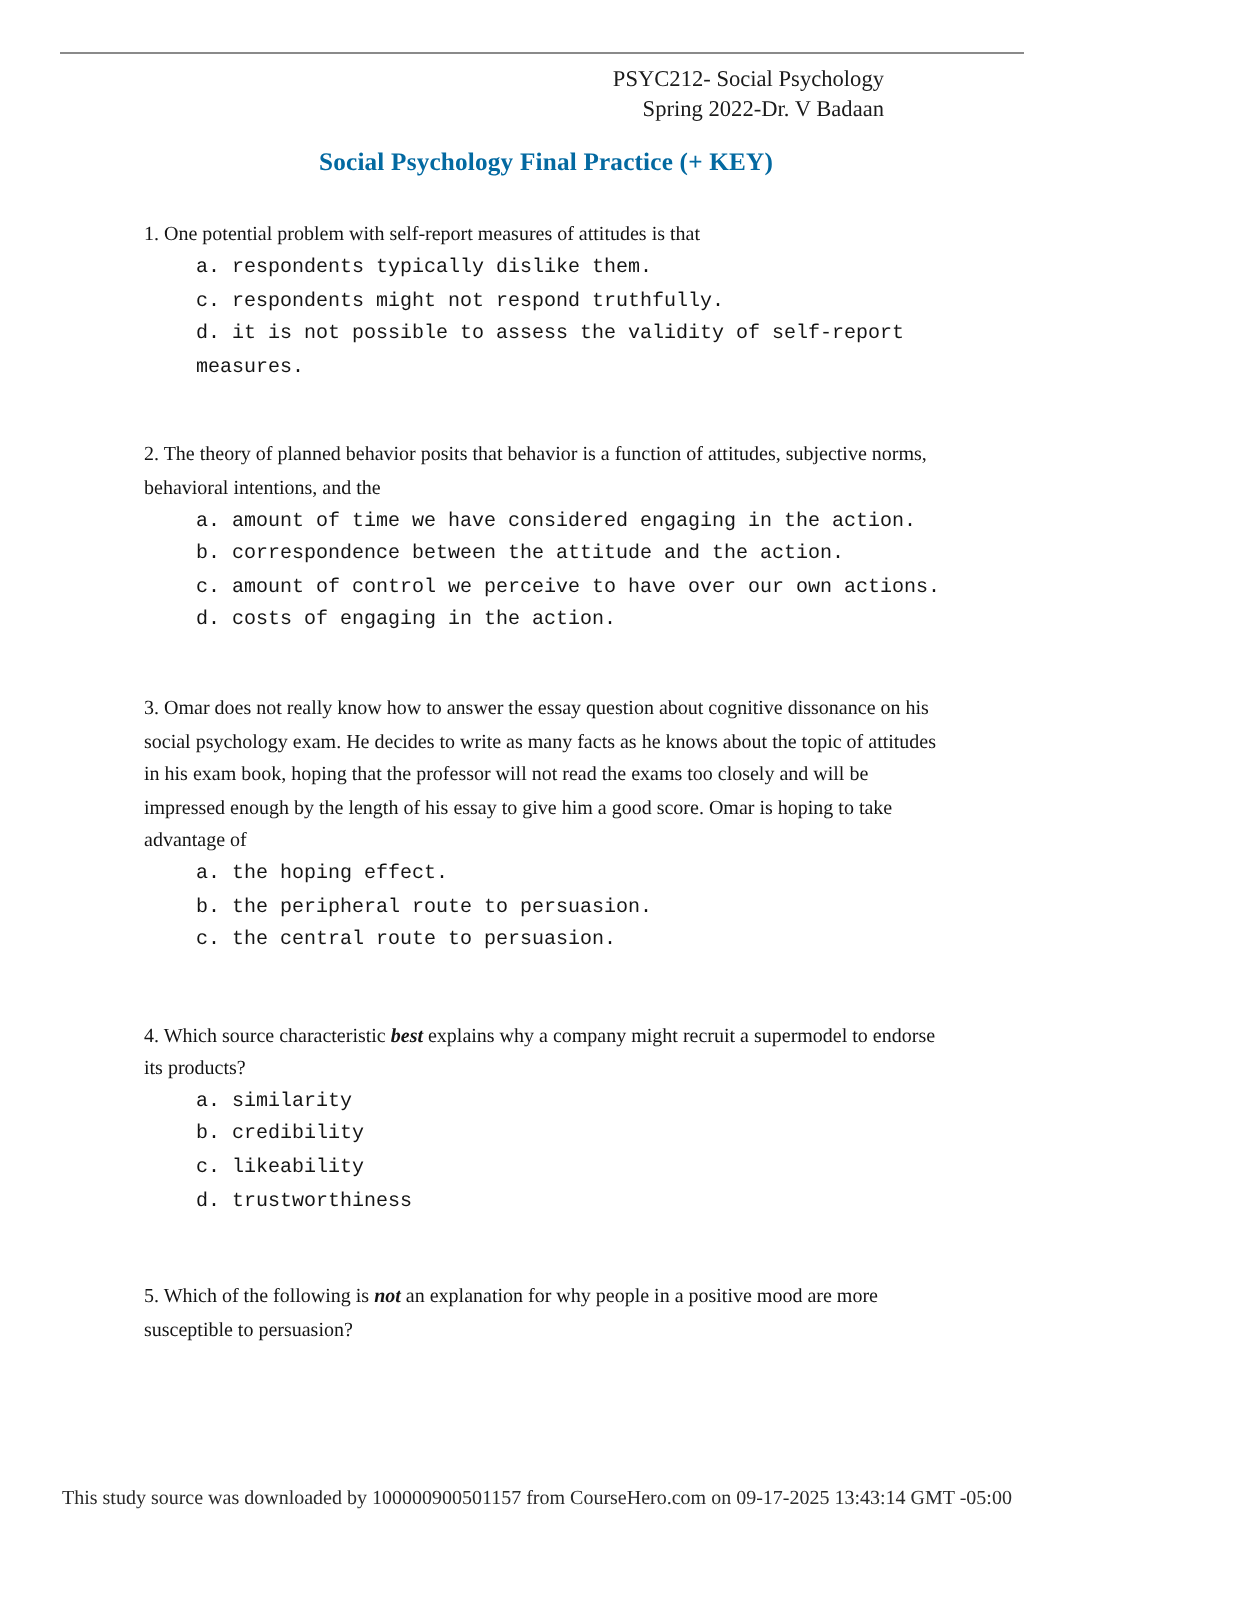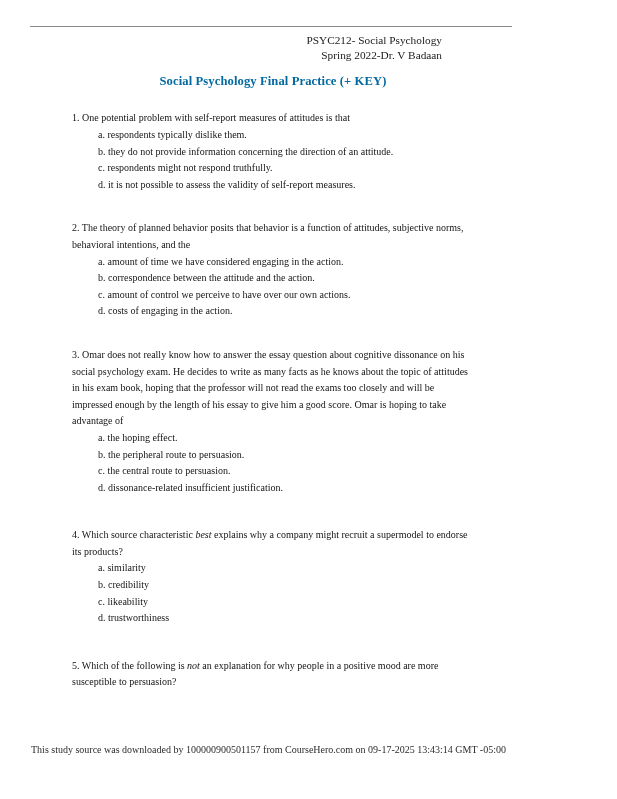--- a/index.html
+++ b/index.html
@@ -68,31 +68,32 @@
     color: #141414;
   }
   .q-stem {
     text-align: left;
     margin: 0;
   }
   .options {
     list-style: none;
     margin: 0;
     padding: 0;
+    font-family: Liberation Mono, monospace;
   }
   .option {
     padding-left: 26px;
     text-indent: 0;
     margin: 0;
   }
   .option.wrap {
     padding-left: 40px;
     text-indent: -14px;
   }
-  em { font-style: italic; }
+  em { font-style: italic; font-weight: bold; }
 
   
   #q1 { margin-top: 21px; }
   #q2 { margin-top: 27px; }
   #q3 { margin-top: 27px; }
   #q4 { margin-top: 31px; }
   #q5 { margin-top: 31px; }
 
   
   .footer-note {
@@ -127,21 +128,20 @@
       <div>PSYC212- Social Psychology</div>
       <div>Spring 2022-Dr. V Badaan</div>
     </div>
 
     <div class="doc-title">Social Psychology Final Practice (+ KEY)</div>
 
     <div class="question" id="q1">
       <p class="q-stem">1. One potential problem with self-report measures of attitudes is that</p>
       <ul class="options">
         <li class="option">a. respondents typically dislike them.</li>
-        <li class="option">b. they do not provide information concerning the direction of an attitude.</li>
         <li class="option">c. respondents might not respond truthfully.</li>
         <li class="option">d. it is not possible to assess the validity of self-report measures.</li>
       </ul>
     </div>
 
     <div class="question" id="q2">
       <p class="q-stem">2. The theory of planned behavior posits that behavior is a function of attitudes, subjective norms, behavioral intentions, and the</p>
       <ul class="options">
         <li class="option">a. amount of time we have considered engaging in the action.</li>
         <li class="option">b. correspondence between the attitude and the action.</li>
@@ -149,21 +149,20 @@
         <li class="option">d. costs of engaging in the action.</li>
       </ul>
     </div>
 
     <div class="question" id="q3">
       <p class="q-stem">3. Omar does not really know how to answer the essay question about cognitive dissonance on his social psychology exam. He decides to write as many facts as he knows about the topic of attitudes in his exam book, hoping that the professor will not read the exams too closely and will be impressed enough by the length of his essay to give him a good score. Omar is hoping to take advantage of</p>
       <ul class="options">
         <li class="option">a. the hoping effect.</li>
         <li class="option">b. the peripheral route to persuasion.</li>
         <li class="option">c. the central route to persuasion.</li>
-        <li class="option">d. dissonance-related insufficient justification.</li>
       </ul>
     </div>
 
     <div class="question" id="q4">
       <p class="q-stem"><span>4. Which source characteristic </span><em>best</em><span> explains why a company might recruit a supermodel to endorse its products?</span></p>
       <ul class="options">
         <li class="option">a. similarity</li>
         <li class="option">b. credibility</li>
         <li class="option">c. likeability</li>
         <li class="option">d. trustworthiness</li>

